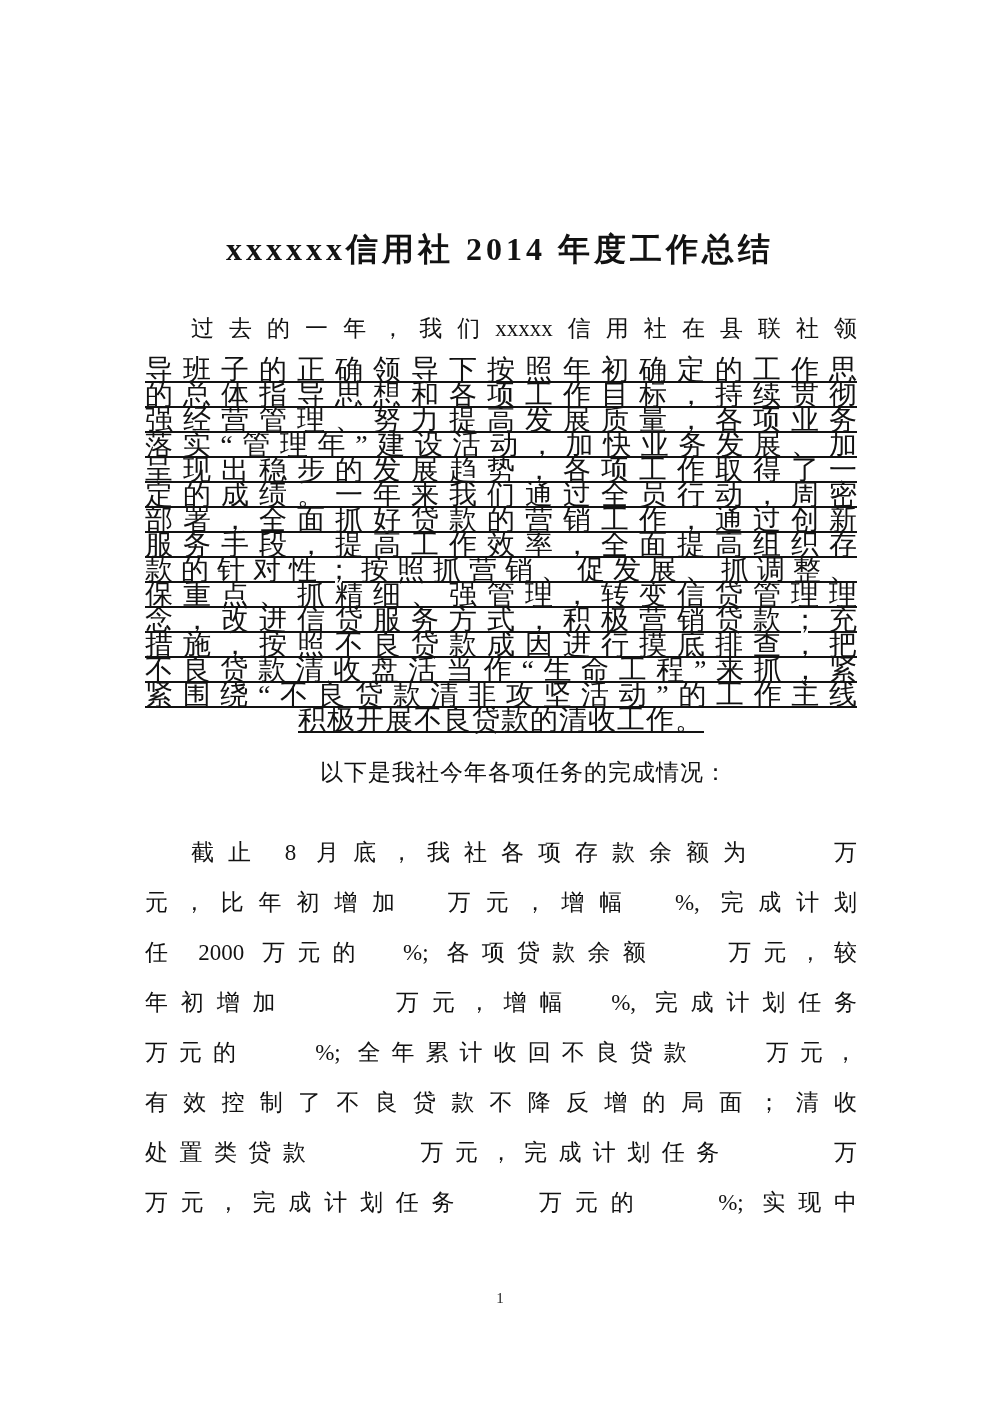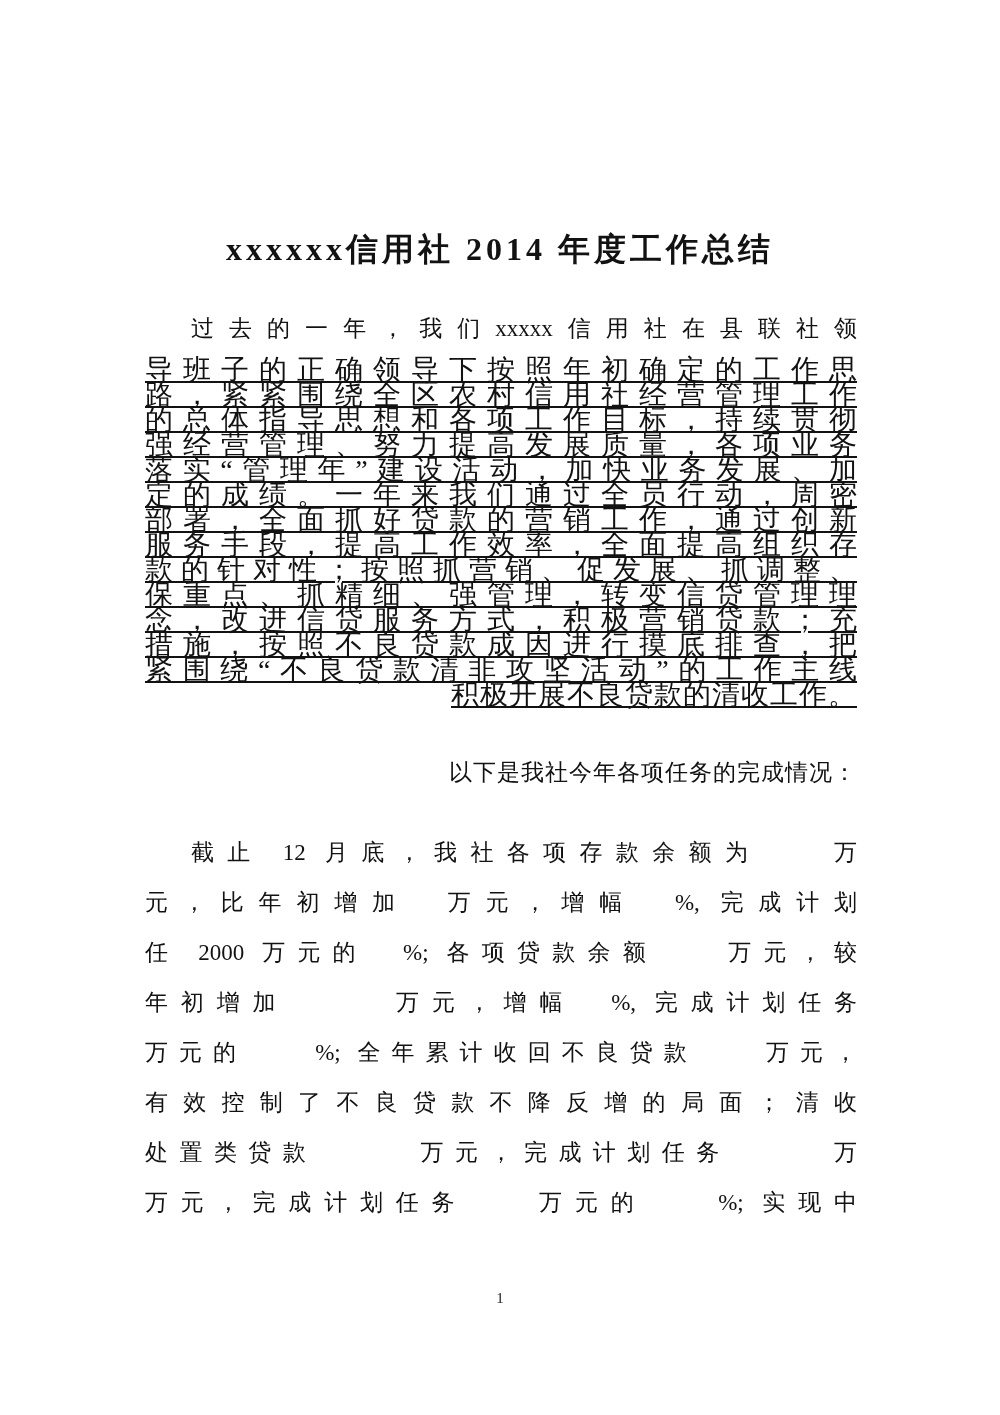--- a/index.html
+++ b/index.html
@@ -28,21 +28,21 @@
   .textblock {
     position: absolute;
     left: 145px;
     width: 712px;
   }
   #para1-first { top: 314px; font-size: 23px; line-height: 30px; }
   #para1-rest  { top: 357px; font-size: 28px; line-height: 25px; text-decoration: underline; }
   #para2       { top: 758px; font-size: 23px; line-height: 30px; }
   #stats       { top: 828px; font-size: 23px; line-height: 50px; }
   .line {
-    text-align: right;
+    text-align: center;
     white-space: pre-wrap;
     letter-spacing: 1px;
   }
   .line.justify {
     text-align: justify;
     text-align-last: justify;
     text-justify: distribute;
     letter-spacing: 0;
   }
   .line.indent { text-indent: 2em; }
@@ -59,41 +59,42 @@
 
 <div class="page">
   <h1 class="title">xxxxxx信用社 2014 年度工作总结</h1>
 
   <div class="textblock" id="para1-first">
       <div class="line indent justify">过去的一年，我们xxxxx信用社在县联社领</div>
     </div>
 
   <div class="textblock" id="para1-rest">
       <div class="line justify">导班子的正确领导下按照年初确定的工作思</div>
-      <div class="line justify">路，紧紧围绕全区农村信用社经营管理工作</div>
       <div class="line justify">的总体指导思想和各项工作目标，持续贯彻</div>
       <div class="line justify">强经营管理、努力提高发展质量，各项业务</div>
       <div class="line justify">落实“管理年”建设活动，加快业务发展、加</div>
+      <div class="line justify">呈现出稳步的发展趋势，各项工作取得了一</div>
       <div class="line justify">定的成绩。一年来我们通过全员行动，周密</div>
       <div class="line justify">部署，全面抓好贷款的营销工作，通过创新</div>
       <div class="line justify">服务手段，提高工作效率，全面提高组织存</div>
       <div class="line justify">款的针对性；按照抓营销、促发展、抓调整、</div>
       <div class="line justify">保重点、抓精细、强管理，转变信贷管理理</div>
       <div class="line justify">念，改进信贷服务方式，积极营销贷款；充</div>
       <div class="line justify">措施，按照不良贷款成因进行摸底排查，把</div>
+      <div class="line justify">不良贷款清收盘活当作“生命工程”来抓，紧</div>
       <div class="line justify">紧围绕“不良贷款清非攻坚活动”的工作主线</div>
       <div class="line">积极开展不良贷款的清收工作。</div>
     </div>
 
   <div class="textblock" id="para2">
       <div class="line indent">以下是我社今年各项任务的完成情况：</div>
     </div>
 
   <div class="textblock" id="stats">
-      <div class="line indent justify">截止 12 月底，我社各项存款余额为　　万</div>
+      <div class="line indent justify">截止 8 月底，我社各项存款余额为　　万</div>
       <div class="line justify">元，比年初增加　万元，增幅　%, 完成计划</div>
       <div class="line justify">任 2000 万元的　%; 各项贷款余额　　万元，较</div>
       <div class="line justify">年初增加　　　万元，增幅　%, 完成计划任务</div>
       <div class="line justify">万元的　　%; 全年累计收回不良贷款　　万元，</div>
       <div class="line justify">有效控制了不良贷款不降反增的局面；清收</div>
       <div class="line justify">处置类贷款　　　万元，完成计划任务　　　万</div>
       <div class="line justify">万元，完成计划任务　　万元的　　%; 实现中</div>
     </div>
 
   <div class="page-number">1</div>

